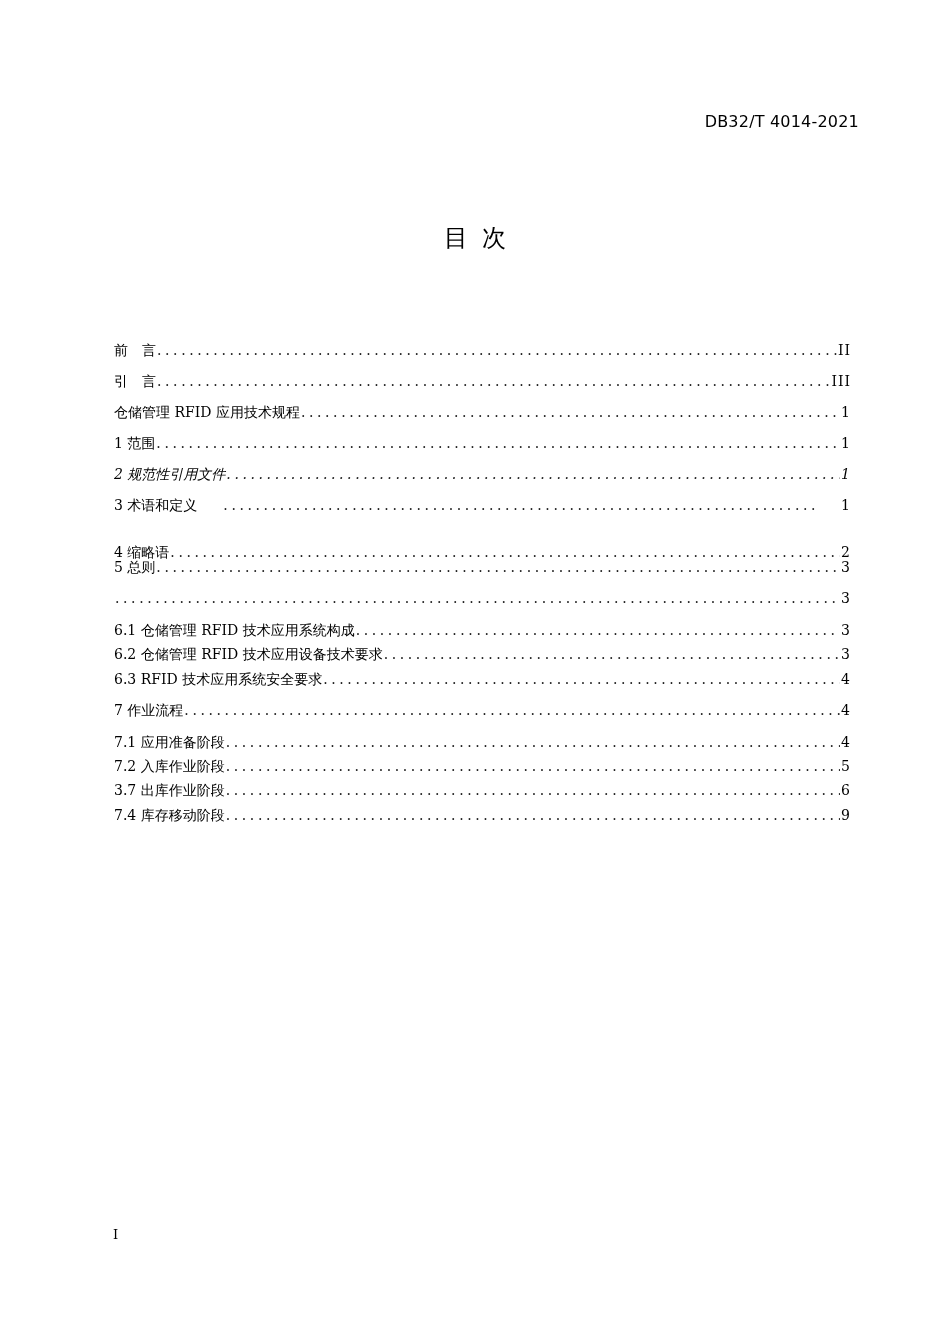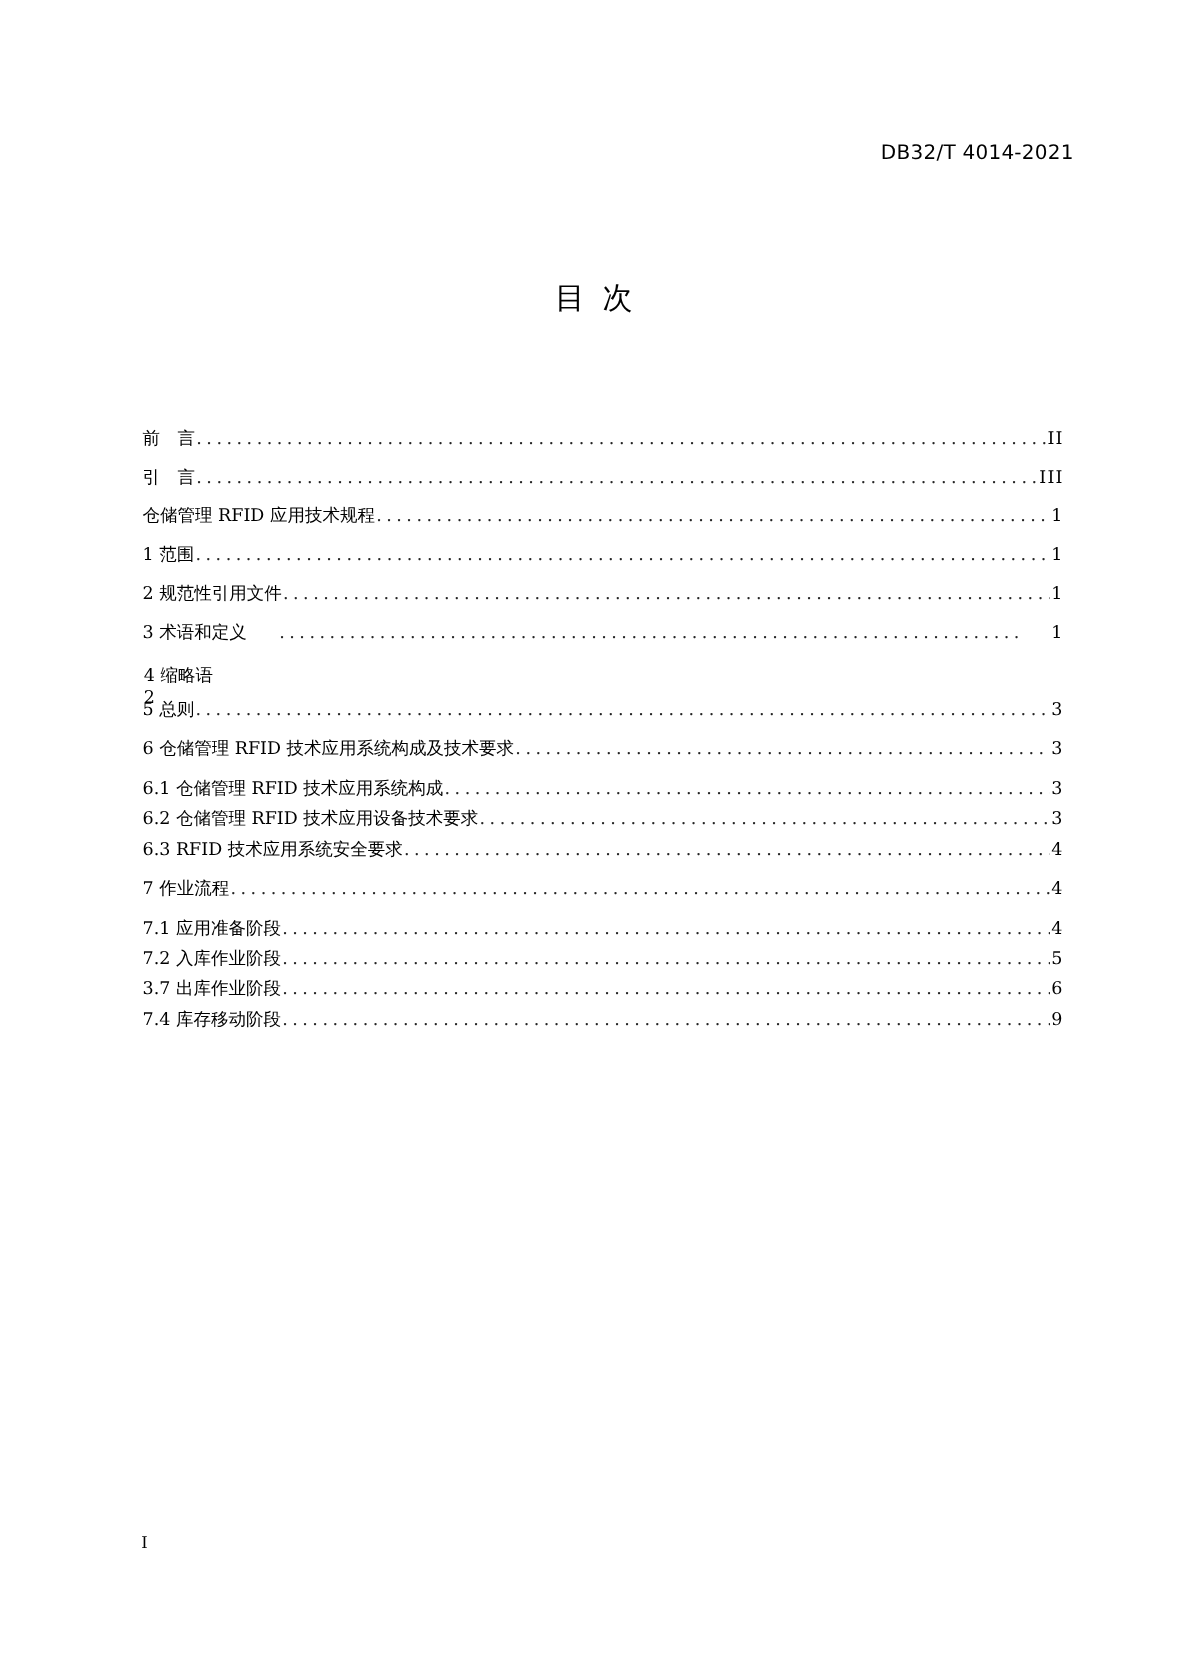--- a/index.html
+++ b/index.html
@@ -56,42 +56,41 @@
   <div class="toc-row" style="top: 404px; justify-content: flex-end;">
     <span class="toc-label">仓储管理 RFID 应用技术规程</span>
     <span class="toc-dots"></span>
     <span class="toc-page">1</span>
   </div>
   <div class="toc-row" style="top: 435px;">
     <span class="toc-label">1 范围</span>
     <span class="toc-dots"></span>
     <span class="toc-page">1</span>
   </div>
-  <div class="toc-row" style="top: 466px;">
+  <div class="toc-row" style="top: 466px; font-style: italic;">
     <span class="toc-label">2 规范性引用文件</span>
     <span class="toc-dots"></span>
     <span class="toc-page">1</span>
   </div>
   <div class="toc-row" style="top: 497px; gap: 25px;">
     <span class="toc-label">3 术语和定义</span>
     <span class="toc-dots"></span>
     <span class="toc-page">1</span>
   </div>
-  <div class="toc-row" style="top: 532px; flex-direction: column;">
+  <div class="toc-row" style="top: 544px;">
     <span class="toc-label">4 缩略语</span>
     <span class="toc-dots"></span>
     <span class="toc-page">2</span>
   </div>
   <div class="toc-row" style="top: 559px;">
     <span class="toc-label">5 总则</span>
     <span class="toc-dots"></span>
     <span class="toc-page">3</span>
   </div>
   <div class="toc-row" style="top: 590px;">
-    <span class="toc-label">6 仓储管理 RFID 技术应用系统构成及技术要求</span>
     <span class="toc-dots"></span>
     <span class="toc-page">3</span>
   </div>
   <div class="toc-row" style="top: 622px;">
     <span class="toc-label">6.1 仓储管理 RFID 技术应用系统构成</span>
     <span class="toc-dots"></span>
     <span class="toc-page">3</span>
   </div>
   <div class="toc-row" style="top: 646px;">
     <span class="toc-label">6.2 仓储管理 RFID 技术应用设备技术要求</span>

